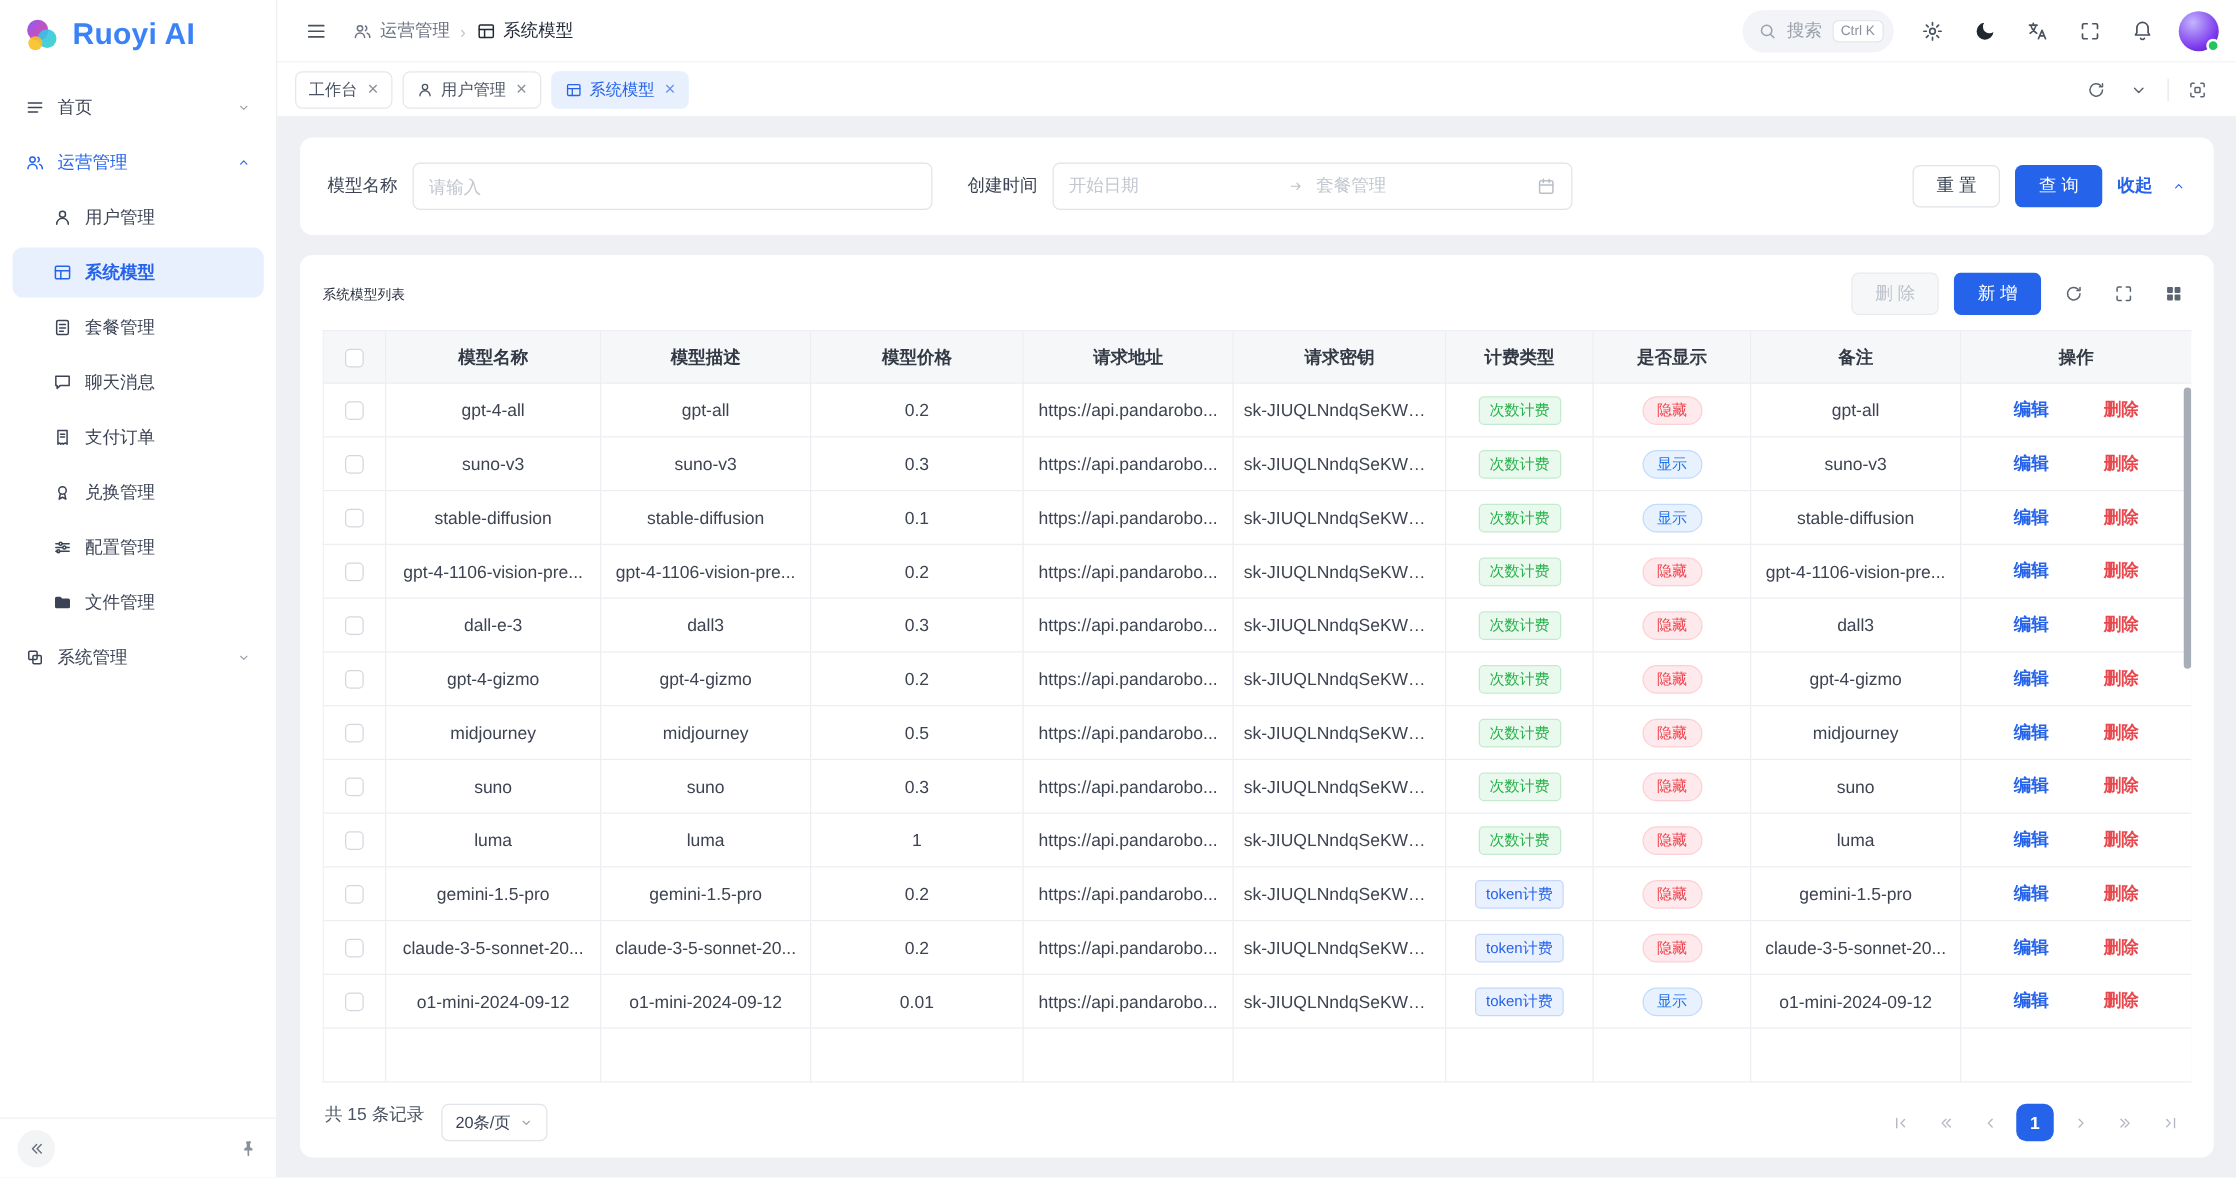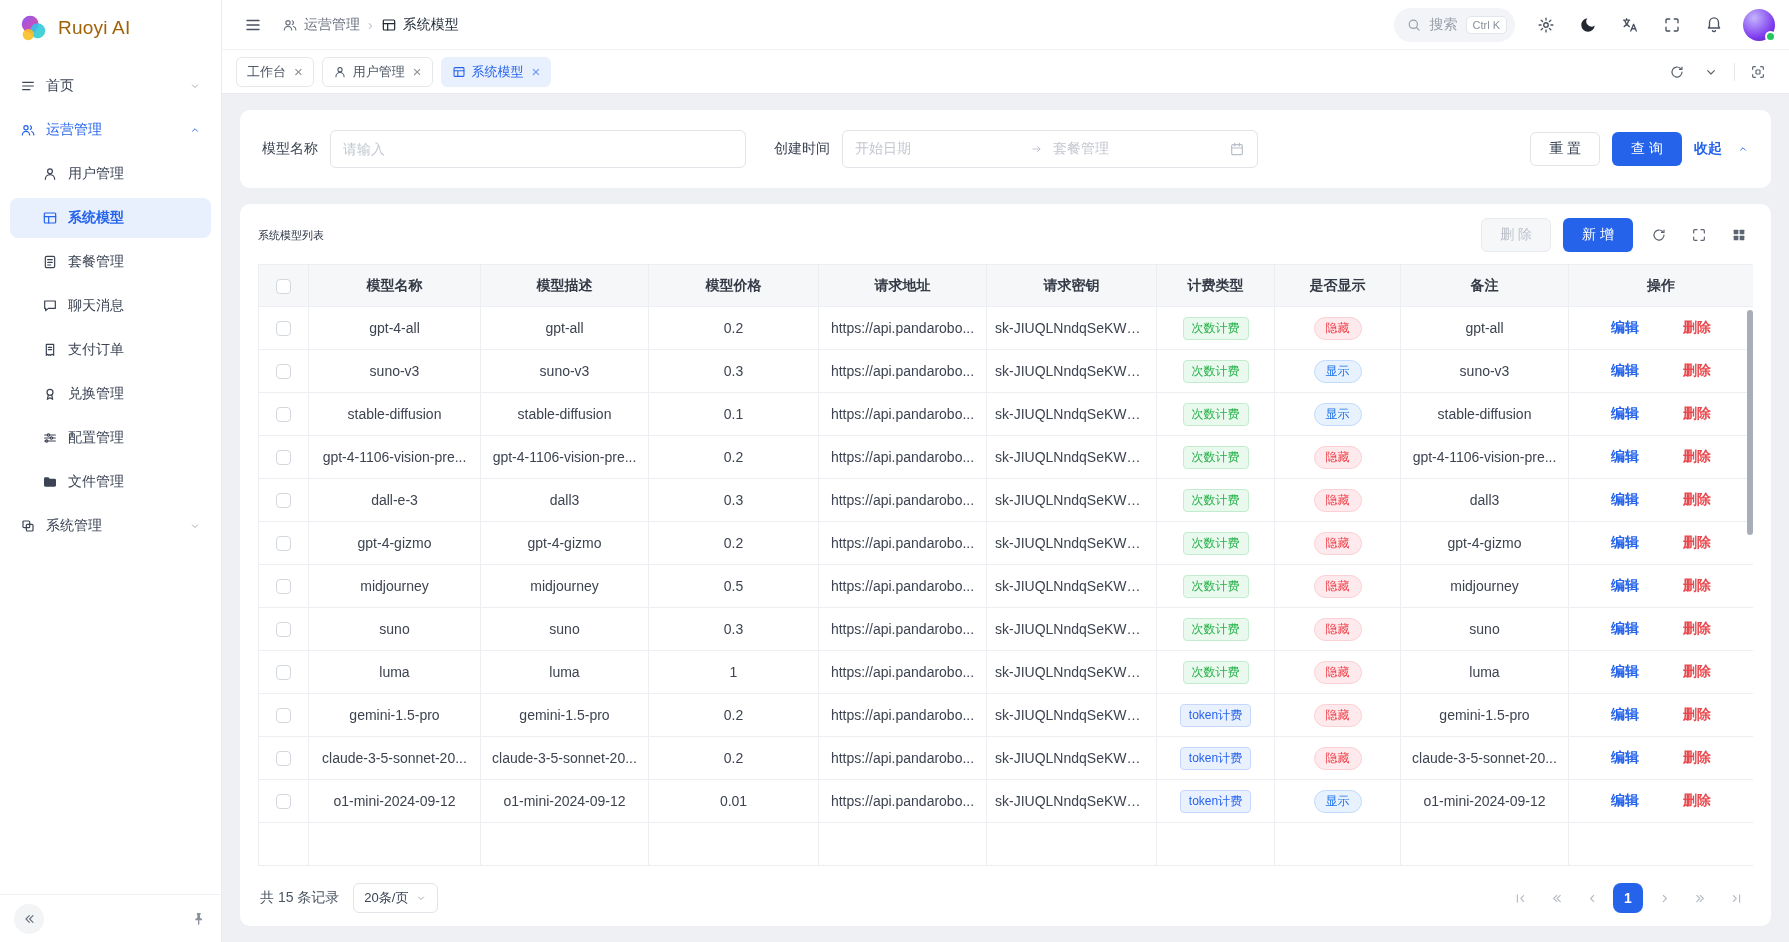--- a/index.html
+++ b/index.html
@@ -11,21 +11,21 @@
   
   .ic { width:16px; height:16px; display:inline-flex; align-items:center; justify-content:center; flex:0 0 auto; }
   .ic svg { width:100%; height:100%; }
   .ic.sm { width:12px; height:12px; }
 
   
   .sidebar { width:222px; background:#fff; border-right:1px solid #e9ebef; display:flex; flex-direction:column; flex:0 0 auto; }
   .logo-row { height:56px; display:flex; align-items:center; gap:10px; padding:0 18px; flex:0 0 auto; cursor:pointer; }
   .logo-mark { width:30px; height:30px; display:inline-flex; }
   .logo-mark svg { width:100%; height:100%; }
-  .logo-text { font-size:19px; font-weight:400; color:#a16207; letter-spacing:.2px; }
+  .logo-text { font-size:24px; font-weight:700; color:#3b82f6; letter-spacing:.2px; }
   .nav { flex:1; padding:10px 10px 0; overflow:hidden; }
   .nav-item { height:40px; display:flex; align-items:center; gap:10px; padding:0 10px; border-radius:8px; color:#3b4354; cursor:pointer; margin-bottom:4px; font-size:14px; }
   .nav-item .chev { margin-left:auto; color:#9aa1ab; }
   .nav-item.blue { color:var(--primary); }
   .nav-item.blue .chev { color:var(--primary); }
   .nav-item.child { padding-left:32px; }
   .nav-item.active { background:#e8f0fe; color:var(--primary); font-weight:600; }
   .sidebar-footer { height:48px; border-top:1px solid #eef0f3; display:flex; align-items:center; justify-content:space-between; padding:0 14px; flex:0 0 auto; }
   .collapse-btn { width:30px; height:30px; border-radius:50%; border:none; background:#f3f4f6; color:#6b7280; display:flex; align-items:center; justify-content:center; cursor:pointer; }
   .pin { color:#8a919c; cursor:pointer; }
@@ -93,21 +93,21 @@
   .tag-green { color:var(--success); background:#eaf9ee; border:1px solid #c3ecce; }
   .tag-blue { color:var(--primary); background:#eaf1fe; border:1px solid #c5d8fb; }
   .pill { display:inline-block; padding:3px 11px; font-size:12px; border-radius:999px; line-height:1.25; }
   .pill-red { color:#ef3f49; background:#feeaec; border:1px solid #fbd0d4; }
   .pill-blue { color:#2173e8; background:#e7f2fe; border:1px solid #c0dbfb; }
   .link { cursor:pointer; margin:0 22px; font-weight:600; }
   .link.edit { color:var(--primary); }
   .link.del { color:var(--danger); }
   .vscrollbar { position:absolute; top:46px; right:0; width:6px; height:225px; background:#a8aeb8; border-radius:3px; }
 
-  .pagination-row { display:flex; align-items:center; gap:14px; padding:11px 2px 7px; font-size:14px; color:#4b5563; flex:0 0 auto; }
+  .pagination-row { display:flex; align-items:flex-start; gap:14px; padding:11px 2px 7px; font-size:14px; color:#4b5563; flex:0 0 auto; }
   .page-size { height:30px; border:1px solid #e0e3e8; border-radius:6px; display:flex; align-items:center; gap:7px; padding:0 10px; font-size:13px; cursor:pointer; color:#3b4354; }
   .page-size .ic { color:#9aa1ab; }
   .pager { display:flex; align-items:center; gap:6px; margin-left:auto; }
   .pg { width:30px; height:30px; border:none; background:transparent; color:#b3b9c2; display:flex; align-items:center; justify-content:center; border-radius:8px; cursor:pointer; font-size:14px; font-family:inherit; }
   .pg .ic { width:15px; height:15px; }
   .pg.current { background:var(--primary); color:#fff; font-weight:600; }
 </style>
 </head>
 <body>
 

